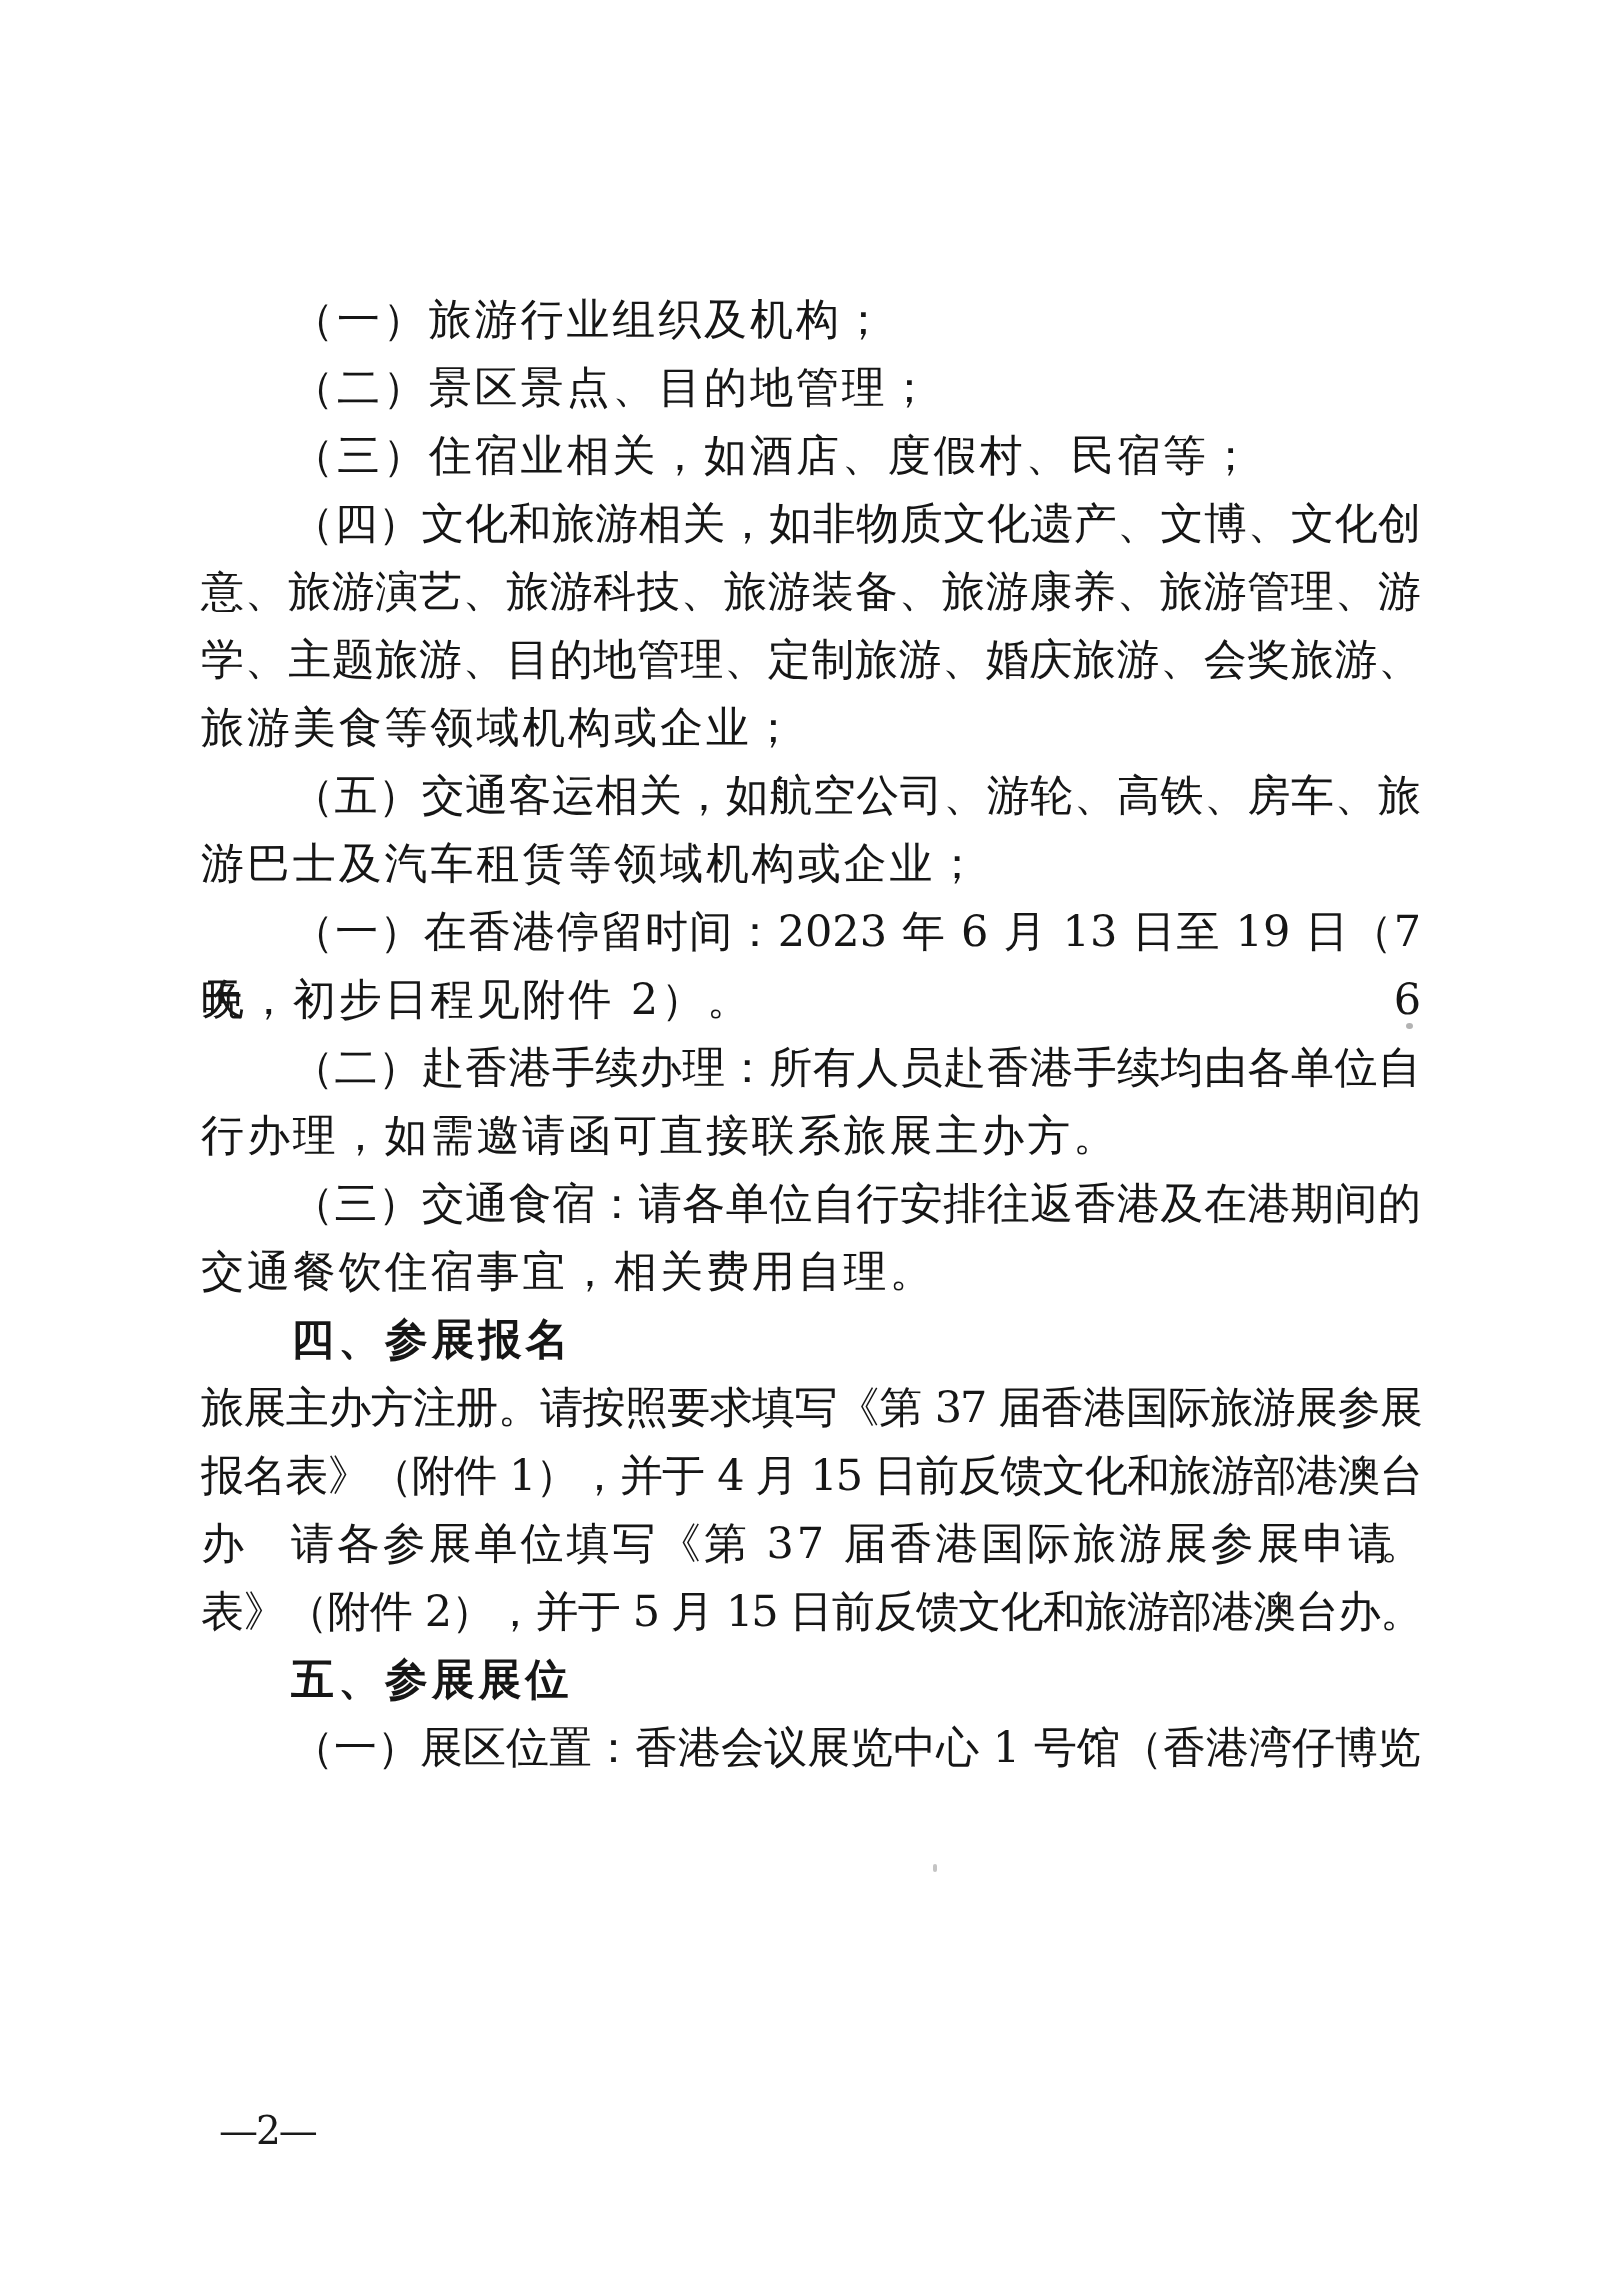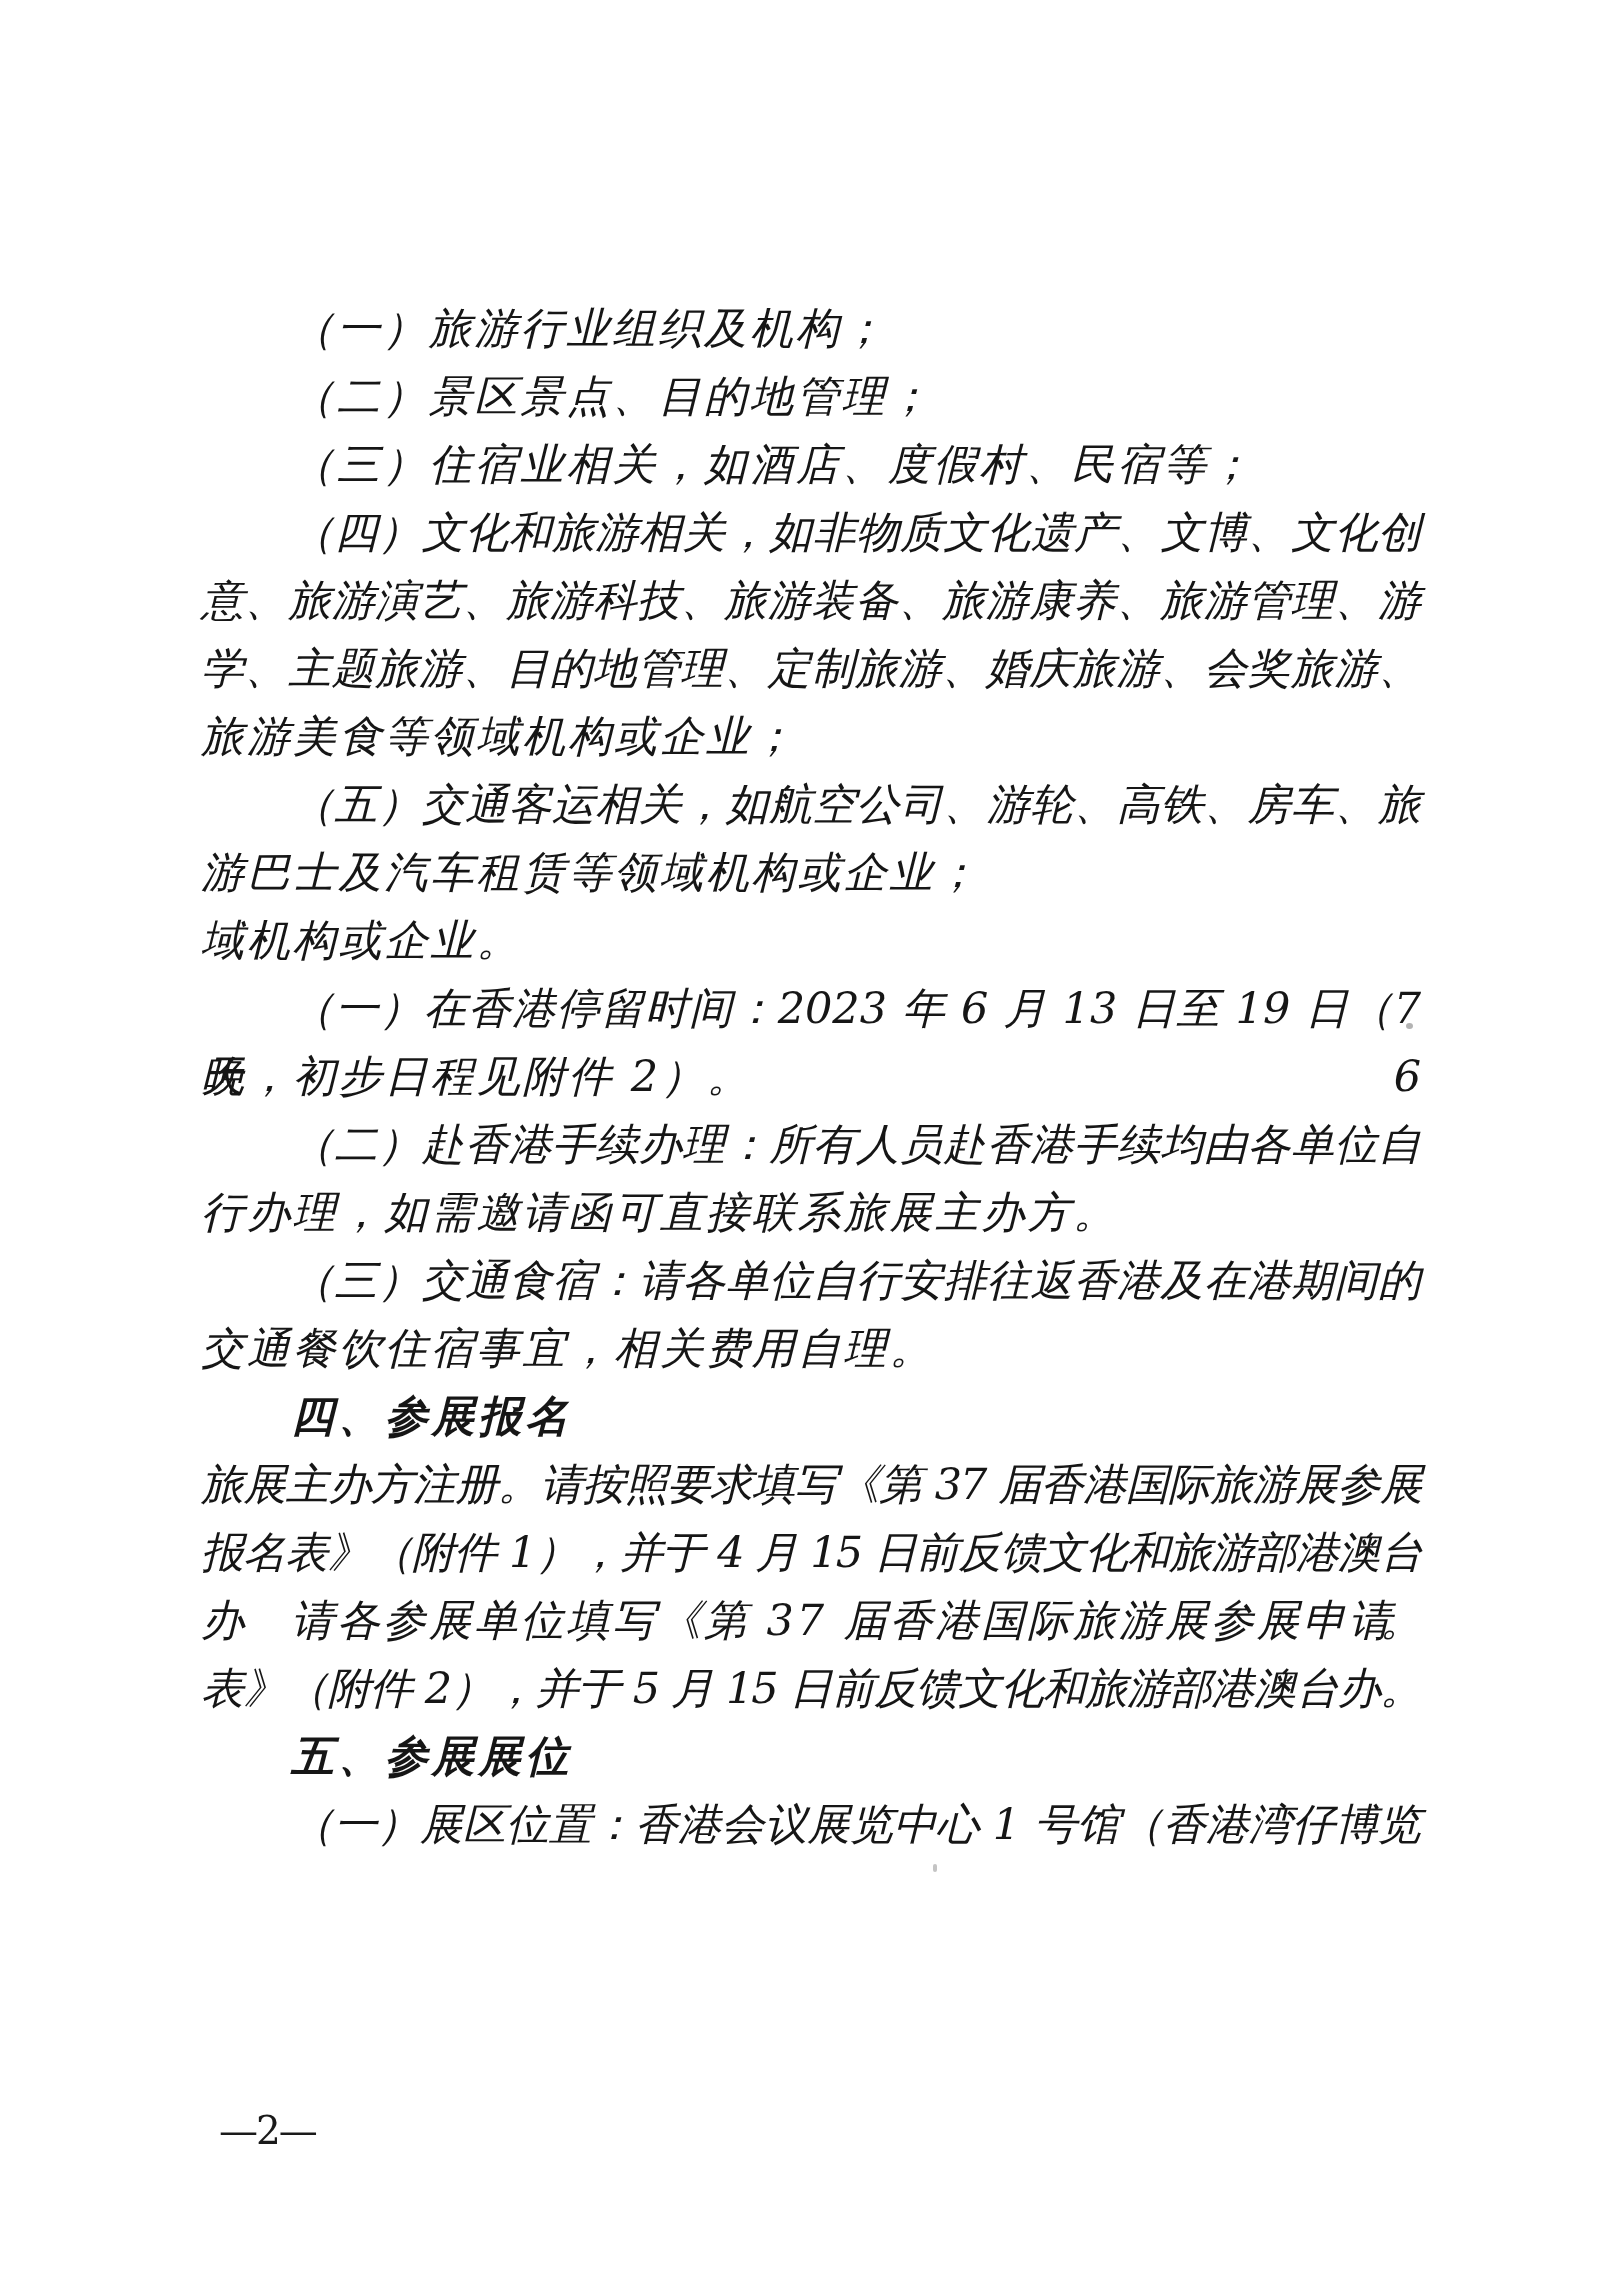--- a/index.html
+++ b/index.html
@@ -19,23 +19,22 @@
   .page {
     position: absolute;
     left: 0; top: 0;
     width: 1621px;
     height: 2294px;
     background: #ffffff;
   }
   .body-text {
     position: absolute;
     left: 201px;
-    top: 295px;
+    top: 286px;
     width: 1220px;
-    font-style: italic;
   }
   .line {
     height: 68px;
     line-height: 68px;
     font-size: 43px;
     letter-spacing: 2.9px;          
     white-space: pre-wrap;
     text-rendering: geometricPrecision;
   }
   .indent {
@@ -81,21 +80,20 @@
   <div class="body-text">
     <div class="line indent">（一）旅游行业组织及机构；</div>
     <div class="line indent">（二）景区景点、目的地管理；</div>
     <div class="line indent">（三）住宿业相关，如酒店、度假村、民宿等；</div>
     <div class="line indent just">（四）文化和旅游相关，如非物质文化遗产、文博、文化创</div>
     <div class="line just">意、旅游演艺、旅游科技、旅游装备、旅游康养、旅游管理、游</div>
     <div class="line just">学、主题旅游、目的地管理、定制旅游、婚庆旅游、会奖旅游、</div>
     <div class="line">旅游美食等领域机构或企业；</div>
     <div class="line indent just">（五）交通客运相关，如航空公司、游轮、高铁、房车、旅</div>
     <div class="line">游巴士及汽车租赁等领域机构或企业；</div>
-    <div class="line">域机构或企业。</div>
     <div class="line indent just">（一）在香港停留时间：2023 年 6 月 13 日至 19 日（7 天 6</div>
     <div class="line">晚，初步日程见附件 2）。</div>
     <div class="line indent just">（二）赴香港手续办理：所有人员赴香港手续均由各单位自</div>
     <div class="line">行办理，如需邀请函可直接联系旅展主办方。</div>
     <div class="line indent just">（三）交通食宿：请各单位自行安排往返香港及在港期间的</div>
     <div class="line">交通餐饮住宿事宜，相关费用自理。</div>
     <div class="line indent heading">四、参展报名</div>
     <div class="line just tight">旅展主办方注册。请按照要求填写《第 37 届香港国际旅游展参展</div>
     <div class="line just tight">报名表》（附件 1），并于 4 月 15 日前反馈文化和旅游部港澳台办。</div>
     <div class="line indent">请各参展单位填写《第 37 届香港国际旅游展参展申请</div>

